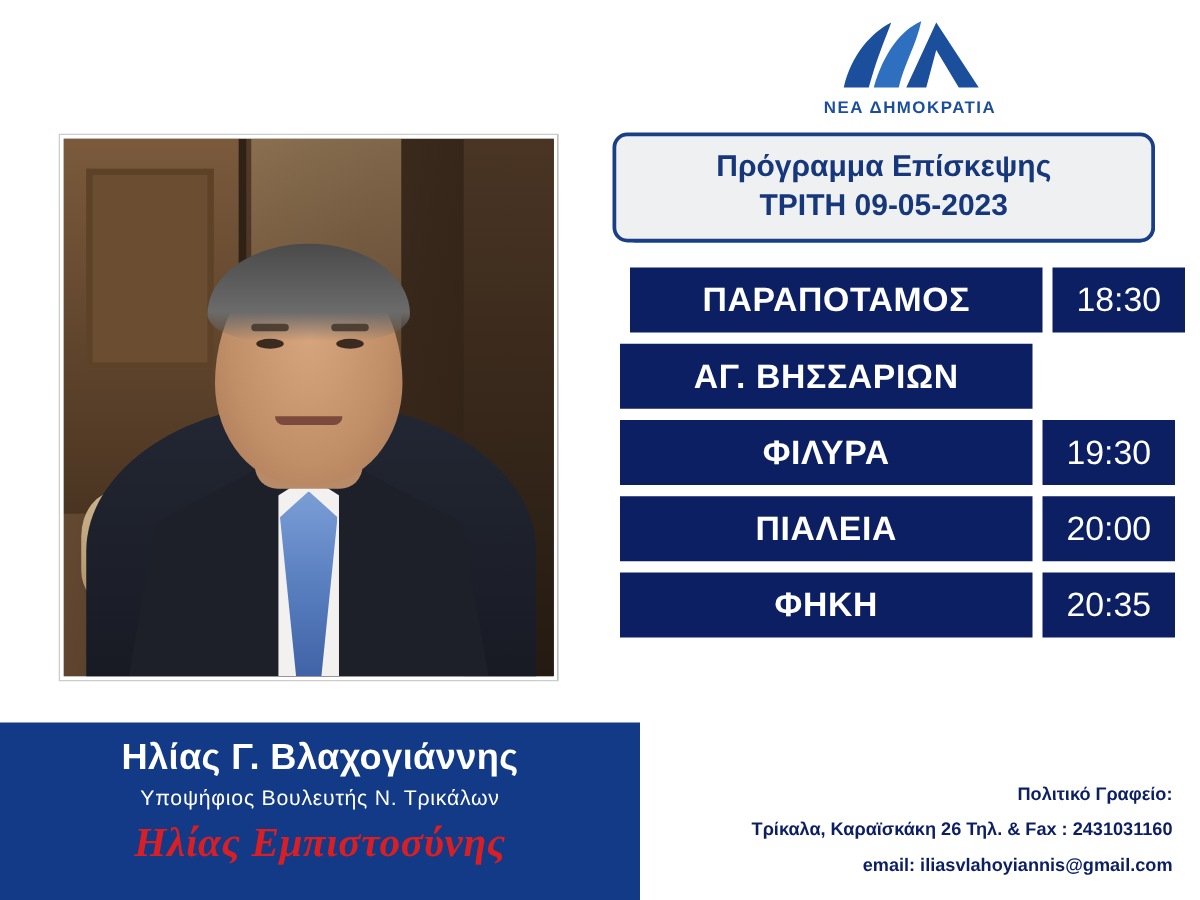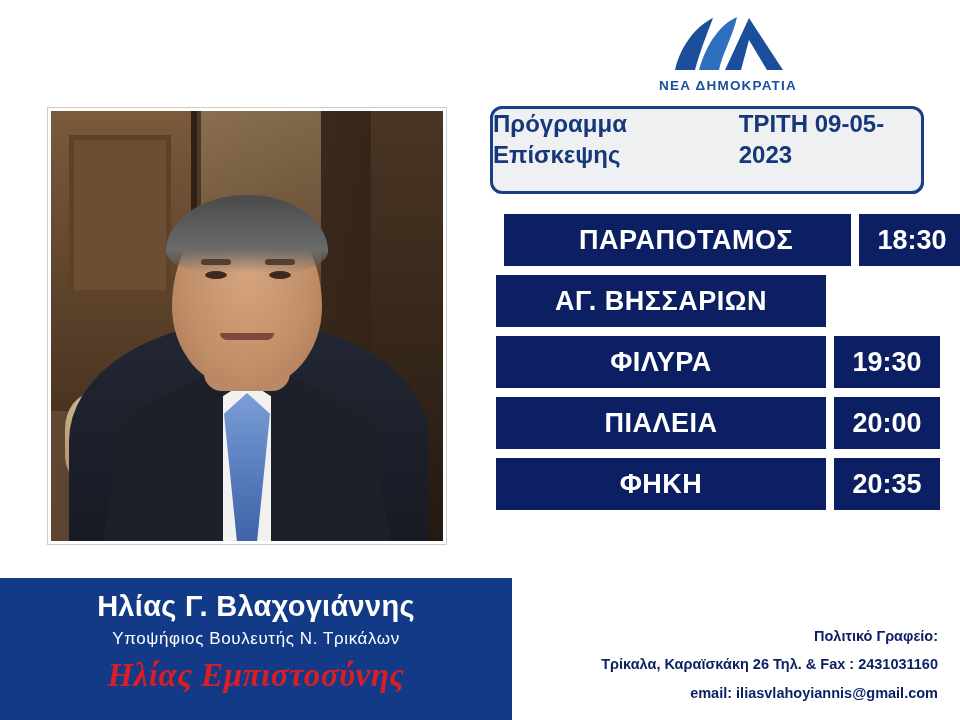--- a/index.html
+++ b/index.html
@@ -204,21 +204,22 @@
   .title-box {
     position: absolute;
     left: 490px;
     top: 106px;
     width: 428px;
     height: 82px;
     background: #eef0f2;
     border: 3px solid #1b3f86;
     border-radius: 12px;
     display: flex;
-    flex-direction: row;
+    flex-direction: column;
+    align-items: center;
     justify-content: center;
     color: #16377a;
     font-weight: bold;
     font-size: 24px;
     line-height: 1.28;
   }
 
   
   .schedule {
     position: absolute;
@@ -241,27 +242,27 @@
     font-size: 27px;
     display: flex;
     align-items: center;
     justify-content: center;
     letter-spacing: .5px;
   }
   .time {
     flex: 0 0 106px;
     background: #0c1f63;
     color: #ffffff;
-    font-weight: bold;
+    font-weight: normal;
     font-size: 27px;
     display: flex;
     align-items: center;
     justify-content: center;
   }
-  .row.r1 .place { width: 330px; flex: 0 0 330px; margin-left: 22px; padding-left: 17px; }
+  .row.r1 .place { width: 330px; flex: 0 0 330px; margin-left: 22px; }
   .row.r2 .place { width: 330px; flex: 0 0 330px; margin-left: 14px; }
   .row.r3 .place { width: 330px; flex: 0 0 330px; margin-left: 14px; }
   .row.r4 .place { width: 330px; flex: 0 0 330px; margin-left: 14px; }
   .row.r5 .place { width: 330px; flex: 0 0 330px; margin-left: 14px; text-align: right; }
 
   
   .banner {
     position: absolute;
     left: 0;
     top: 578px;

